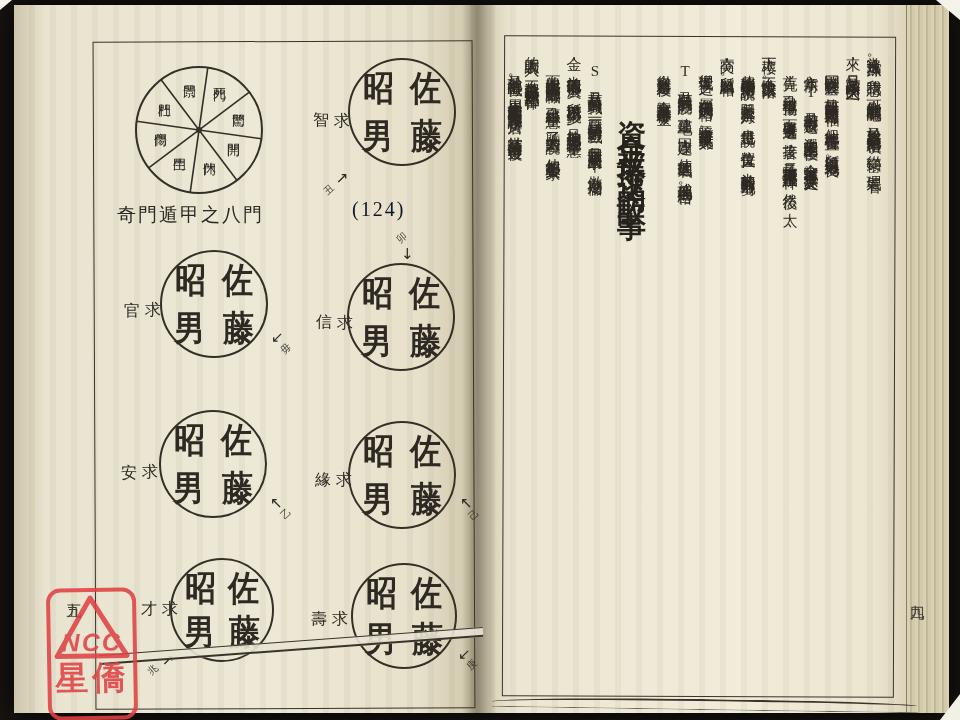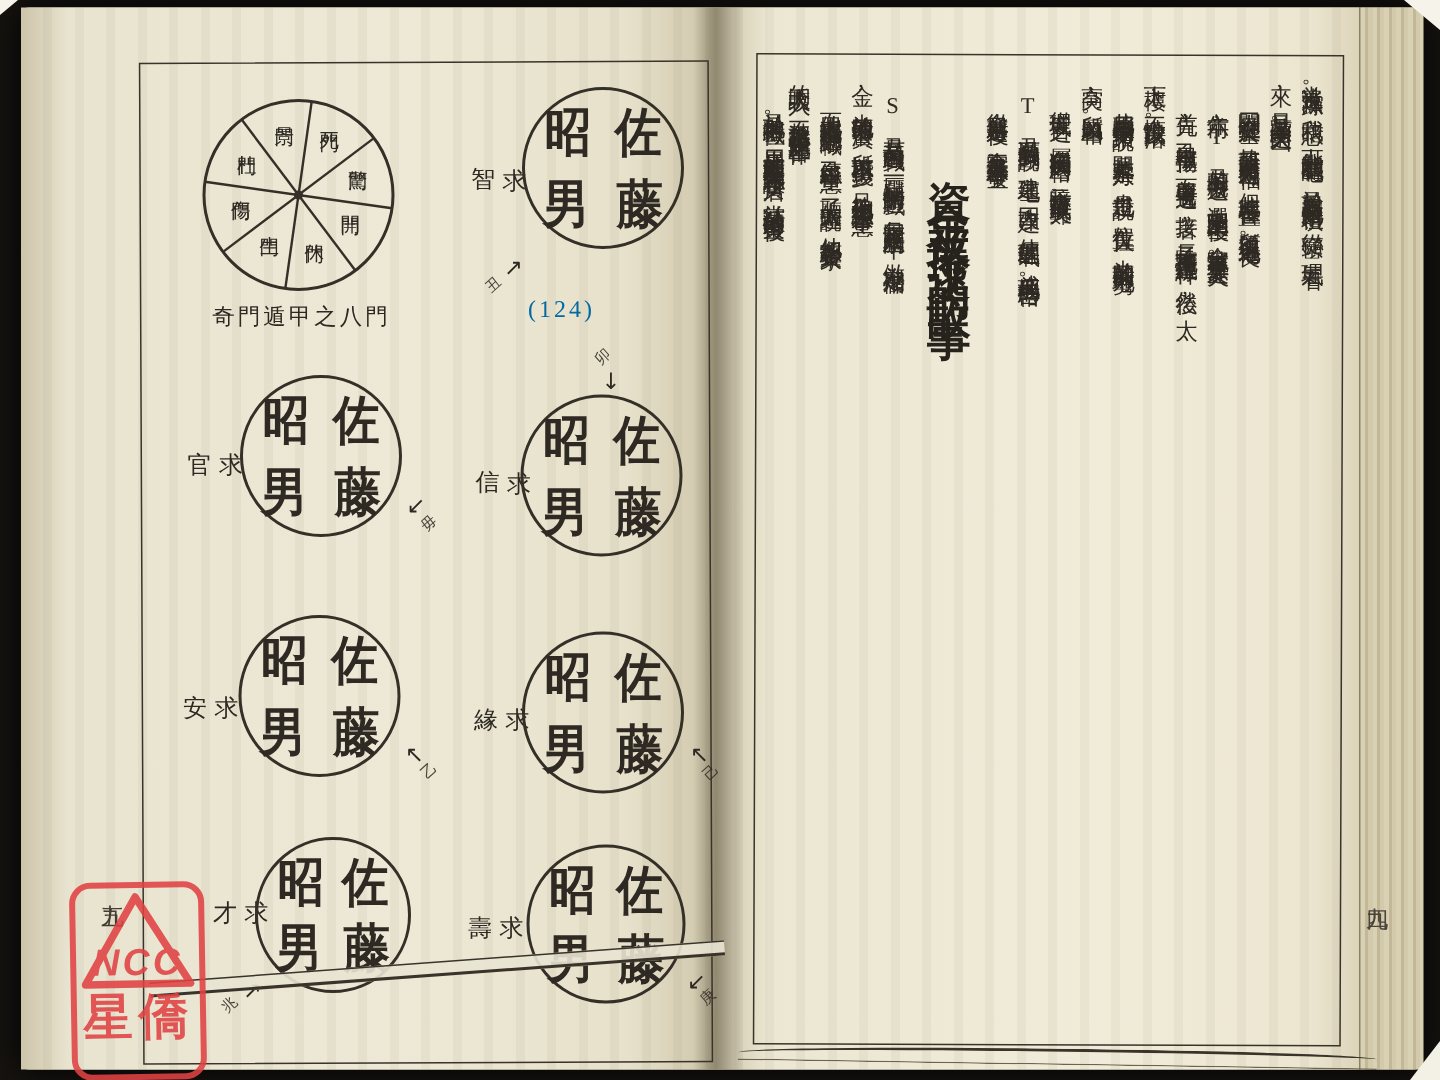--- a/index.html
+++ b/index.html
@@ -33,22 +33,22 @@
         transform:rotate(-4.2deg);transform-origin:left center;background:rgba(233,228,211,.9);}
   .bottom-curve{position:absolute;left:478px;top:694px;width:426px;height:8px;
         border-top:2px solid #39332a;border-bottom:1px solid #6b6450;
         transform:rotate(.9deg);border-radius:60% 40% 0 0/6px 4px;}
   
   .diagram{position:absolute;left:75px;top:30px;width:220px;height:195px;}
   .gate{position:absolute;width:16px;height:34px;writing-mode:vertical-rl;text-orientation:upright;
         font-size:13px;color:#2c2822;letter-spacing:1px;line-height:16px;}
   .g0{left:92px;top:39px}.g1{left:122px;top:43px}.g2{left:141px;top:68px}.g3{left:136px;top:98px}
   .g4{left:112px;top:117px}.g5{left:82px;top:112px}.g6{left:63px;top:88px}.g7{left:67px;top:58px}
-  .caption{position:absolute;left:103px;top:197px;width:168px;text-align:center;
-        font-size:15px;letter-spacing:2px;color:#2c2822;}
+  .caption{position:absolute;left:103px;top:197px;width:168px;
+        font-size:19px;letter-spacing:2px;color:#2c2822;}
   
   .seal{position:absolute;}
   .seal-circle{position:absolute;border:2.6px solid #342f27;border-radius:50%;}
   .sc{position:absolute;font-weight:bold;color:#2e2922;transform:scaleY(1.12);line-height:1;}
   .big .seal-circle{width:104px;height:104px;}
   .big .sc{font-size:31px;}
   .sc.tr{right:13px;top:13px}.sc.br{right:12px;bottom:12px}
   .sc.tl{left:13px;top:13px}.sc.bl{left:12px;bottom:12px}
   .seal-label{position:absolute;writing-mode:vertical-rl;text-orientation:upright;
         font-size:16px;letter-spacing:3px;color:#2c2822;}
@@ -63,21 +63,21 @@
   .s3 .seal-circle{left:38px;top:28px}.s3 .seal-label{left:4px;top:66px}
   .s3 .seal-arrow{left:92px;top:10px}.s3 .seal-mark{left:88px;top:-4px}
   .s4 .seal-circle{left:43px;top:2px}.s4 .seal-label{left:2px;top:42px}
   .s4 .seal-arrow{left:154px;top:86px}.s4 .seal-mark{left:165px;top:99px}
   .s5 .seal-circle{left:38px;top:3px}.s5 .seal-label{left:2px;top:40px}
   .s5 .seal-arrow{left:150px;top:76px}.s5 .seal-mark{left:159px;top:90px}
   .s6 .seal-circle{left:36px;top:3px;width:100px;height:100px}.s6 .seal-label{left:4px;top:32px}
   .s6 .seal-arrow{left:28px;top:96px}.s6 .seal-mark{left:14px;top:108px}
   .s7 .seal-circle{left:45px;top:2px;width:102px;height:102px}.s7 .seal-label{left:2px;top:36px}
   .s7 .seal-arrow{left:152px;top:84px}.s7 .seal-mark{left:161px;top:97px}
-  .fig-no{position:absolute;left:338px;top:193px;font-size:16px;letter-spacing:2px;color:#0369a1;}
+  .fig-no{position:absolute;left:338px;top:193px;font-size:20px;letter-spacing:2px;color:#0f172a;}
   
   .pageno{position:absolute;writing-mode:vertical-rl;text-orientation:upright;
         font-size:15px;color:#433d33;letter-spacing:2px;}
   .pageno.pl{left:50px;top:586px;}
   .pageno.pr{left:893px;top:588px;color:#4a443a;}
   .stamp{position:absolute;left:33px;top:583px;width:82px;height:124px;
         border:4px solid #e04243;border-radius:14px;opacity:.88;transform:rotate(-1deg);}
   .stamp svg{position:absolute;left:0;top:2px;}
   .stamp .ncc{position:absolute;left:4px;top:36px;width:74px;text-align:center;
         font-family:"Liberation Sans",sans-serif;font-style:italic;font-weight:bold;

